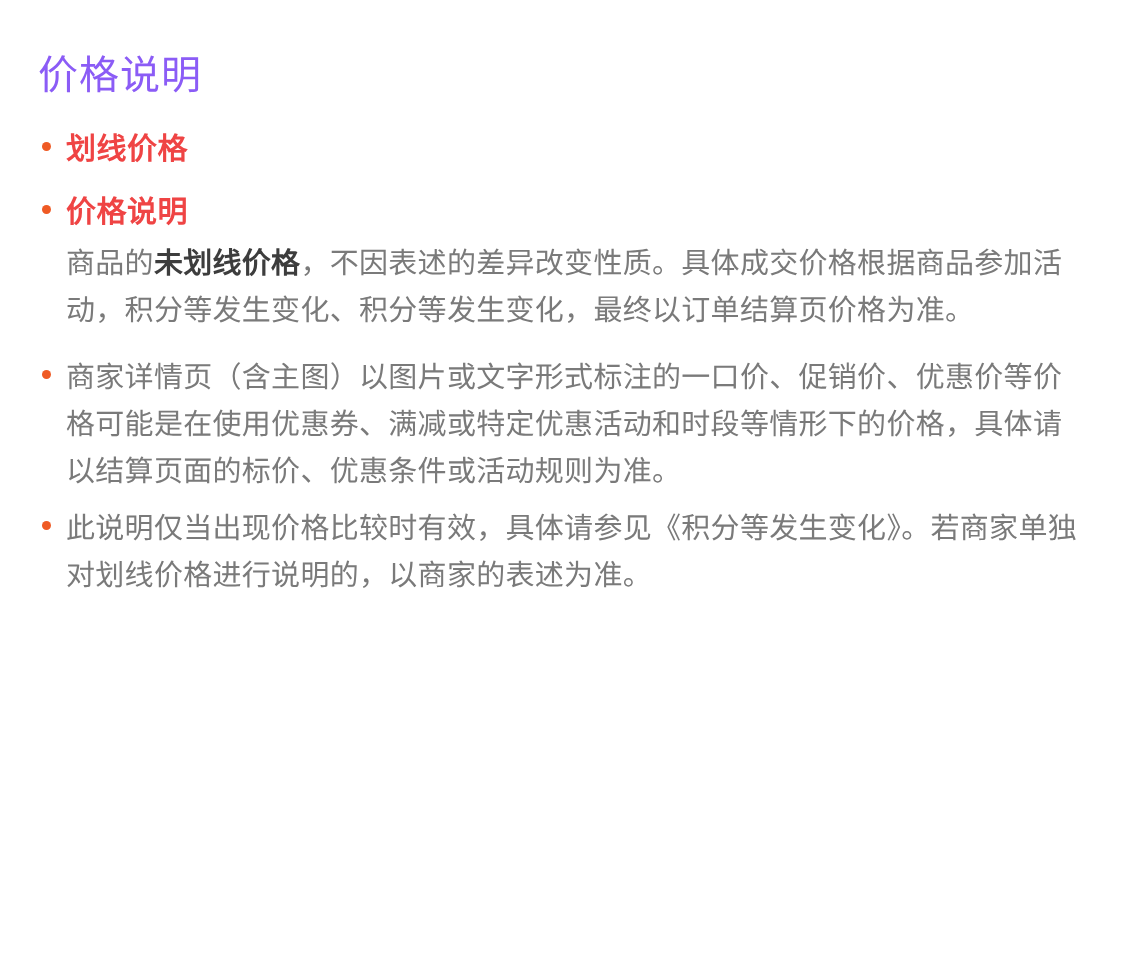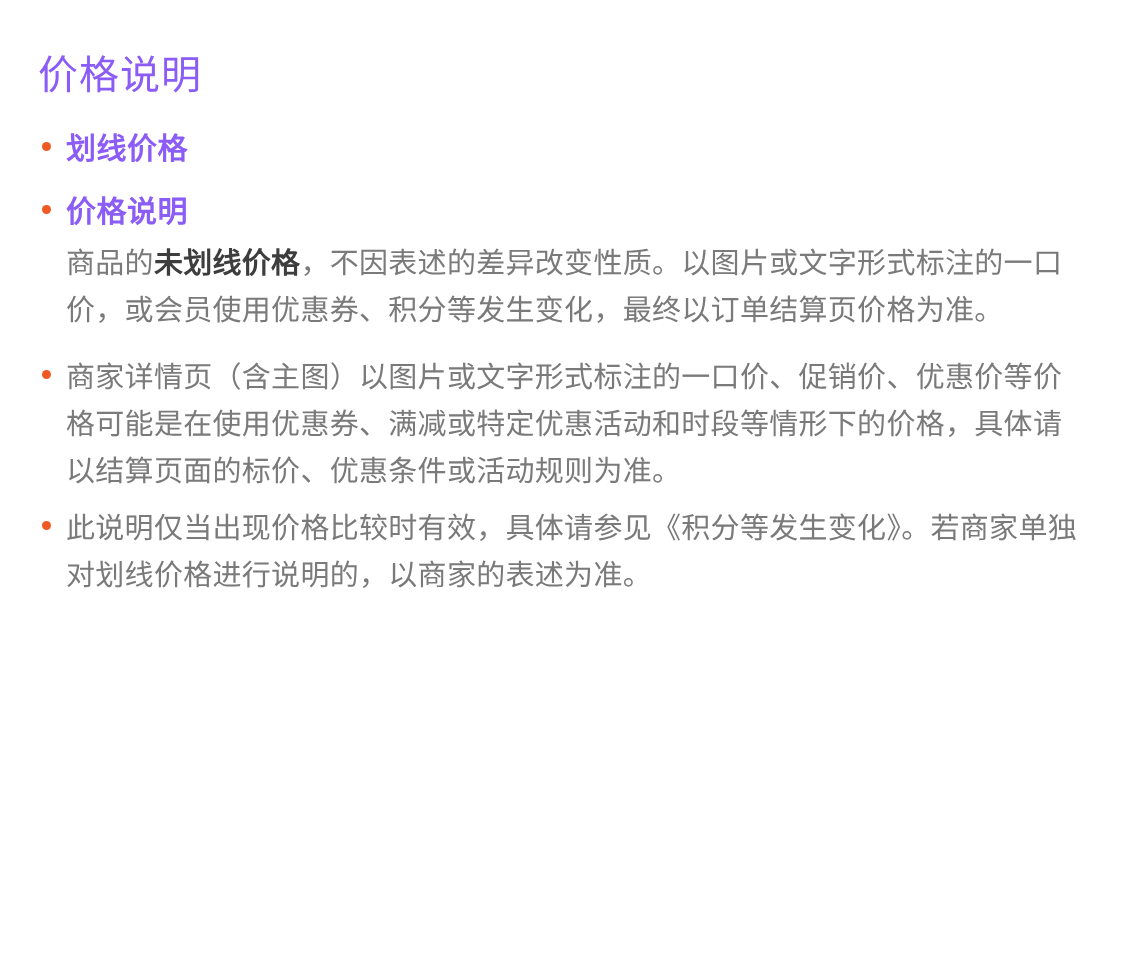--- a/index.html
+++ b/index.html
@@ -41,21 +41,21 @@
     top: 16px;
     width: 9px;
     height: 9px;
     border-radius: 50%;
     background: #ef5a24;
   }
   .section-heading {
     font-size: 30px;
     line-height: 1.5;
     font-weight: bold;
-    color: #8b5cf6;
+    color: #ef4444;
     margin: 0 0 6px 0;
     letter-spacing: 0.5px;
   }
   .section-body {
     font-size: 29px;
     line-height: 1.62;
     color: #7a7a7a;
     margin: 0;
     letter-spacing: 0.3px;
   }
@@ -82,21 +82,21 @@
   <h1 class="page-title">价格说明</h1>
 
   <div class="section sp-1">
     <span class="bullet"></span>
     <div class="section-heading">划线价格</div>
   </div>
 
   <div class="section sp-2">
     <span class="bullet"></span>
     <div class="section-heading">价格说明</div>
-    <p class="section-body"><span>商品的</span><span class="em">未划线价格</span><span>，不因表述的差异改变性质。以图片或文字形式标注的一口价，或会员使用优惠券、积分等发生变化，最终以订单结算页价格为准。</span></p>
+    <p class="section-body"><span>商品的</span><span class="em">未划线价格</span><span>，不因表述的差异改变性质。具体成交价格根据商品参加活动，积分等发生变化、积分等发生变化，最终以订单结算页价格为准。</span></p>
   </div>
 
   <div class="section plain sp-3">
     <span class="bullet"></span>
     <p class="section-body"><span>商家详情页（含主图）以图片或文字形式标注的一口价、促销价、优惠价等价格可能是在使用优惠券、满减或特定优惠活动和时段等情形下的价格，具体请以结算页面的标价、优惠条件或活动规则为准。</span></p>
   </div>
 
   <div class="section plain">
     <span class="bullet"></span>
     <p class="section-body"><span>此说明仅当出现价格比较时有效，具体请参见《积分等发生变化》。若商家单独对划线价格进行说明的，以商家的表述为准。</span></p>

